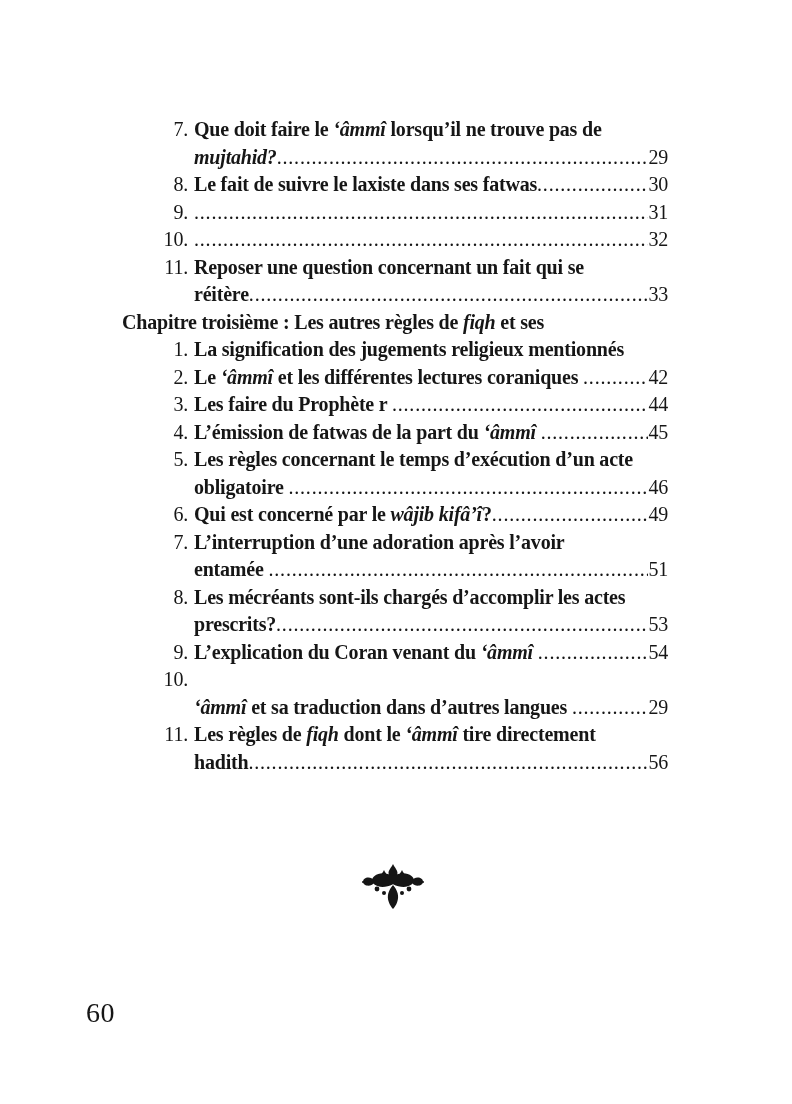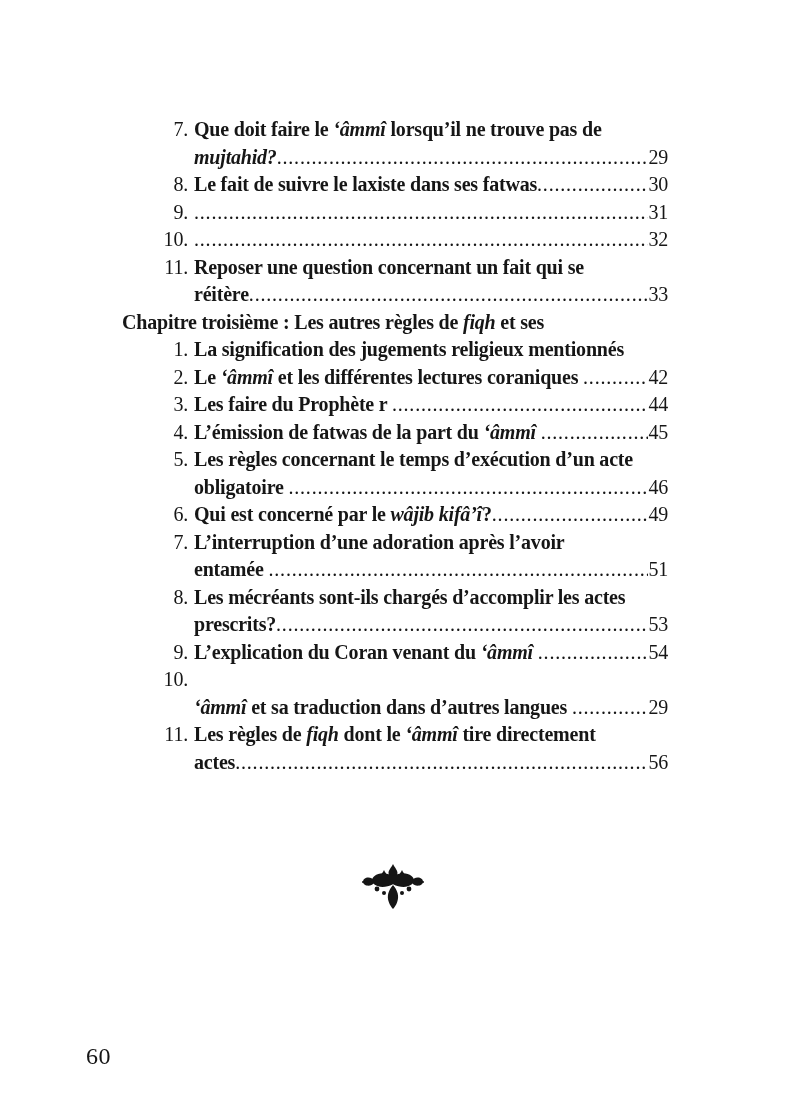--- a/index.html
+++ b/index.html
@@ -58,22 +58,22 @@
   .toc-row .pagenum {
     flex: none;
   }
   .ornament {
     position: absolute;
     left: 360px; top: 862px;
     width: 66px; height: 48px;
   }
   .folio {
     position: absolute;
-    left: 86px; top: 1043px;
-    font-size: 24px;
+    left: 86px; top: 997px;
+    font-size: 28px;
     letter-spacing: 0.5px;
   }
 </style>
 </head>
 <body>
 
 <div class="page">
 
   <div class="toc-block">
       <div class="toc-row entry"><span class="num">7.</span><span class="text"><span>Que doit faire le </span><i>‘âmmî</i><span> lorsqu’il ne trouve pas de</span></span></div>
@@ -92,21 +92,21 @@
       <div class="toc-row cont"><span class="text"><span>obligatoire </span></span><span class="leader"></span><span class="pagenum">46</span></div>
       <div class="toc-row entry"><span class="num">6.</span><span class="text"><span>Qui est concerné par le </span><i>wâjib kifâ’î</i><span>?</span></span><span class="leader"></span><span class="pagenum">49</span></div>
       <div class="toc-row entry"><span class="num">7.</span><span class="text"><span>L’interruption d’une adoration après l’avoir</span></span></div>
       <div class="toc-row cont"><span class="text"><span>entamée </span></span><span class="leader"></span><span class="pagenum">51</span></div>
       <div class="toc-row entry"><span class="num">8.</span><span class="text"><span>Les mécréants sont-ils chargés d’accomplir les actes</span></span></div>
       <div class="toc-row cont"><span class="text"><span>prescrits?</span></span><span class="leader"></span><span class="pagenum">53</span></div>
       <div class="toc-row entry"><span class="num">9.</span><span class="text"><span>L’explication du Coran venant du </span><i>‘âmmî</i><span> </span></span><span class="leader"></span><span class="pagenum">54</span></div>
       <div class="toc-row entry"><span class="num">10.</span></div>
       <div class="toc-row cont"><span class="text"><i>‘âmmî</i><span> et sa traduction dans d’autres langues </span></span><span class="leader"></span><span class="pagenum">29</span></div>
       <div class="toc-row entry"><span class="num">11.</span><span class="text"><span>Les règles de </span><i>fiqh</i><span> dont le </span><i>‘âmmî</i><span> tire directement</span></span></div>
-      <div class="toc-row cont"><span class="text"><span>actes</span></span><span class="leader"></span><span class="pagenum">56</span></div>
+      <div class="toc-row cont"><span class="text"><span>hadith</span></span><span class="leader"></span><span class="pagenum">56</span></div>
     </div>
 
   <svg class="ornament" viewBox="0 0 66 48" aria-hidden="true">
     <g fill="#151515">
 
       <path d="M33 2c-2 4-4.5 6-4.5 9 0 2.4 2 4 4.5 4s4.5-1.6 4.5-4c0-3-2.5-5-4.5-9z"></path>
       <path d="M24 8c-1 2.5-2.8 3.6-2.8 5.6 0 1.6 1.3 2.6 2.8 2.6s2.8-1 2.8-2.6c0-2-1.8-3.1-2.8-5.6z"></path>
       <path d="M42 8c-1 2.5-2.8 3.6-2.8 5.6 0 1.6 1.3 2.6 2.8 2.6s2.8-1 2.8-2.6c0-2-1.8-3.1-2.8-5.6z"></path>
 
       <path d="M33 14c-7-3.6-14-3.6-18.5 0-3.2 2.4-3.2 6.4 0 8.6 4.5 3.2 11.5 3.2 18.5-.4 7 3.6 14 3.6 18.5.4 3.2-2.2 3.2-6.2 0-8.6-4.5-3.6-11.5-3.6-18.5 0z"></path>

